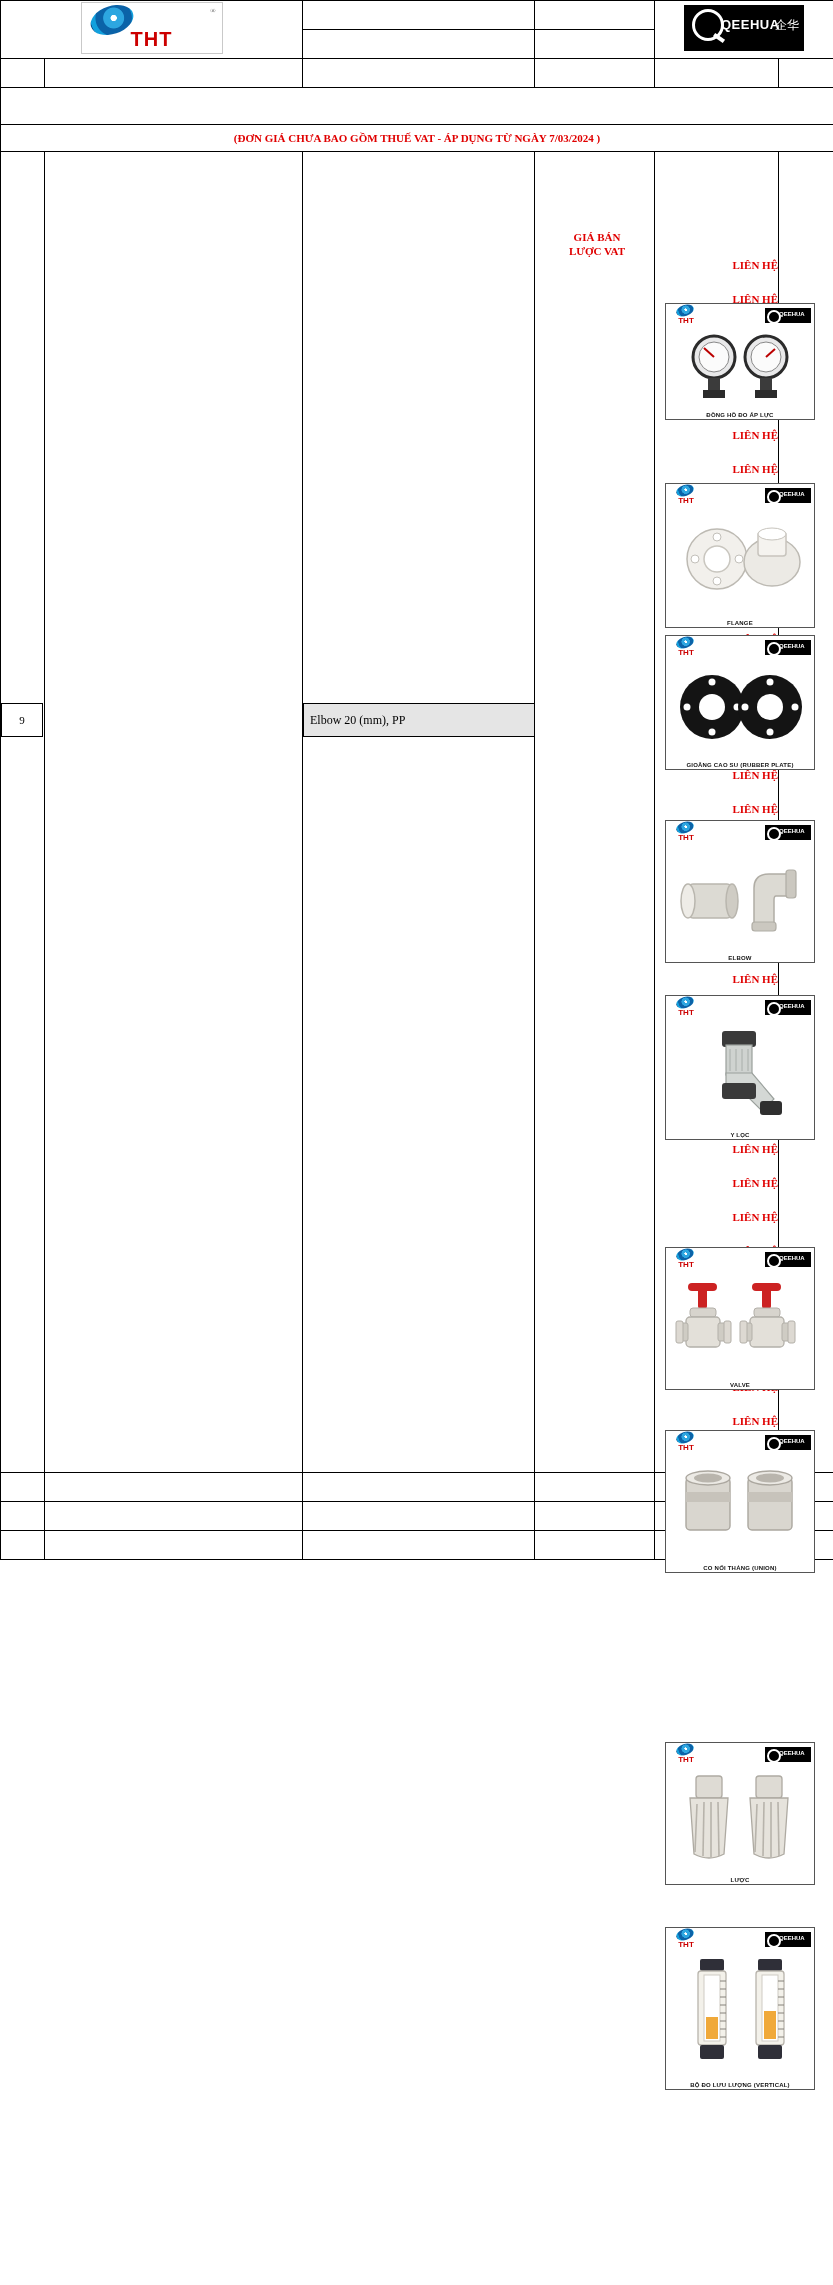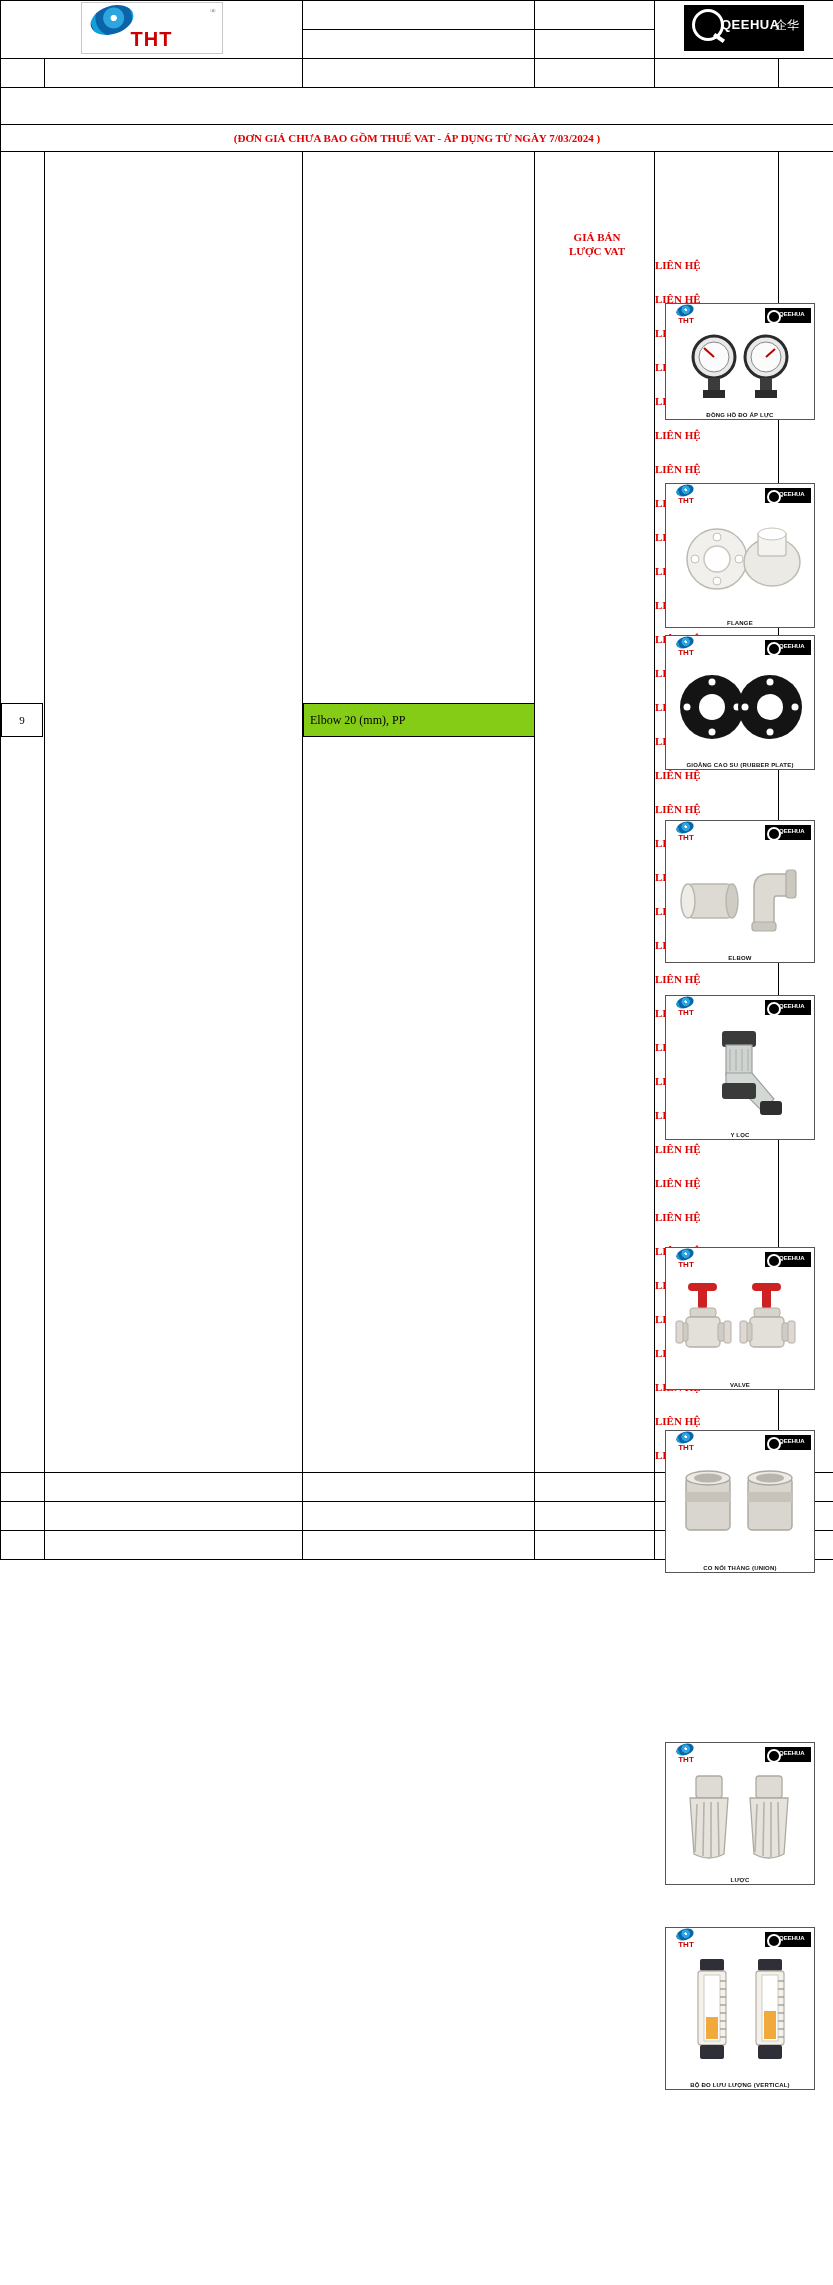--- a/index.html
+++ b/index.html
@@ -137,21 +137,21 @@
     color: #e00000;
     font-weight: bold;
     font-size: 11px;
     font-family: "Liberation Serif", serif;
   }
   .tall-blank td { height: 36px; }
   .price-cell {
     color: #e00000;
     font-weight: bold;
     font-size: 11px;
-    text-align: left;
+    text-align: right;
     height: 34px;
   }
 
   
   .card {
     position: absolute;
     background: #ffffff;
     border: 1px solid #555555;
     box-sizing: border-box;
     overflow: hidden;
@@ -432,21 +432,21 @@
         <td></td>
         <td></td>
         <td></td>
         <td></td>
         <td></td>
       </tr>
     </tbody>
   </table>
 
   <div style="position:absolute;left:1px;top:703px;width:42px;height:34px;background:#ffffff;border:1px solid #000;box-sizing:border-box;display:flex;align-items:center;justify-content:center;font-size:11px">9</div>
-  <div style="position:absolute;left:303px;top:703px;width:232px;height:34px;background:#84cc16;border:1px solid #000;box-sizing:border-box;display:flex;align-items:center;padding-left:6px;font-size:12px">Elbow 20 (mm),  PP</div>
+  <div style="position:absolute;left:303px;top:703px;width:232px;height:34px;background:#e5e5e5;border:1px solid #000;box-sizing:border-box;display:flex;align-items:center;padding-left:6px;font-size:12px">Elbow 20 (mm),  PP</div>
 
   <div style="position:absolute;left:535px;top:230px;width:124px;text-align:center;color:#e00000;font-weight:bold;font-size:11px;line-height:1.3">
     <div>GIÁ BÁN</div>
     <div>LƯỢC VAT</div>
   </div>
 
   <div class="card" style="left:665px;top:303px;width:150px;height:117px">
     <div class="card-head">
       <span class="mini-tht">
         <span class="mini-swirl"></span>

